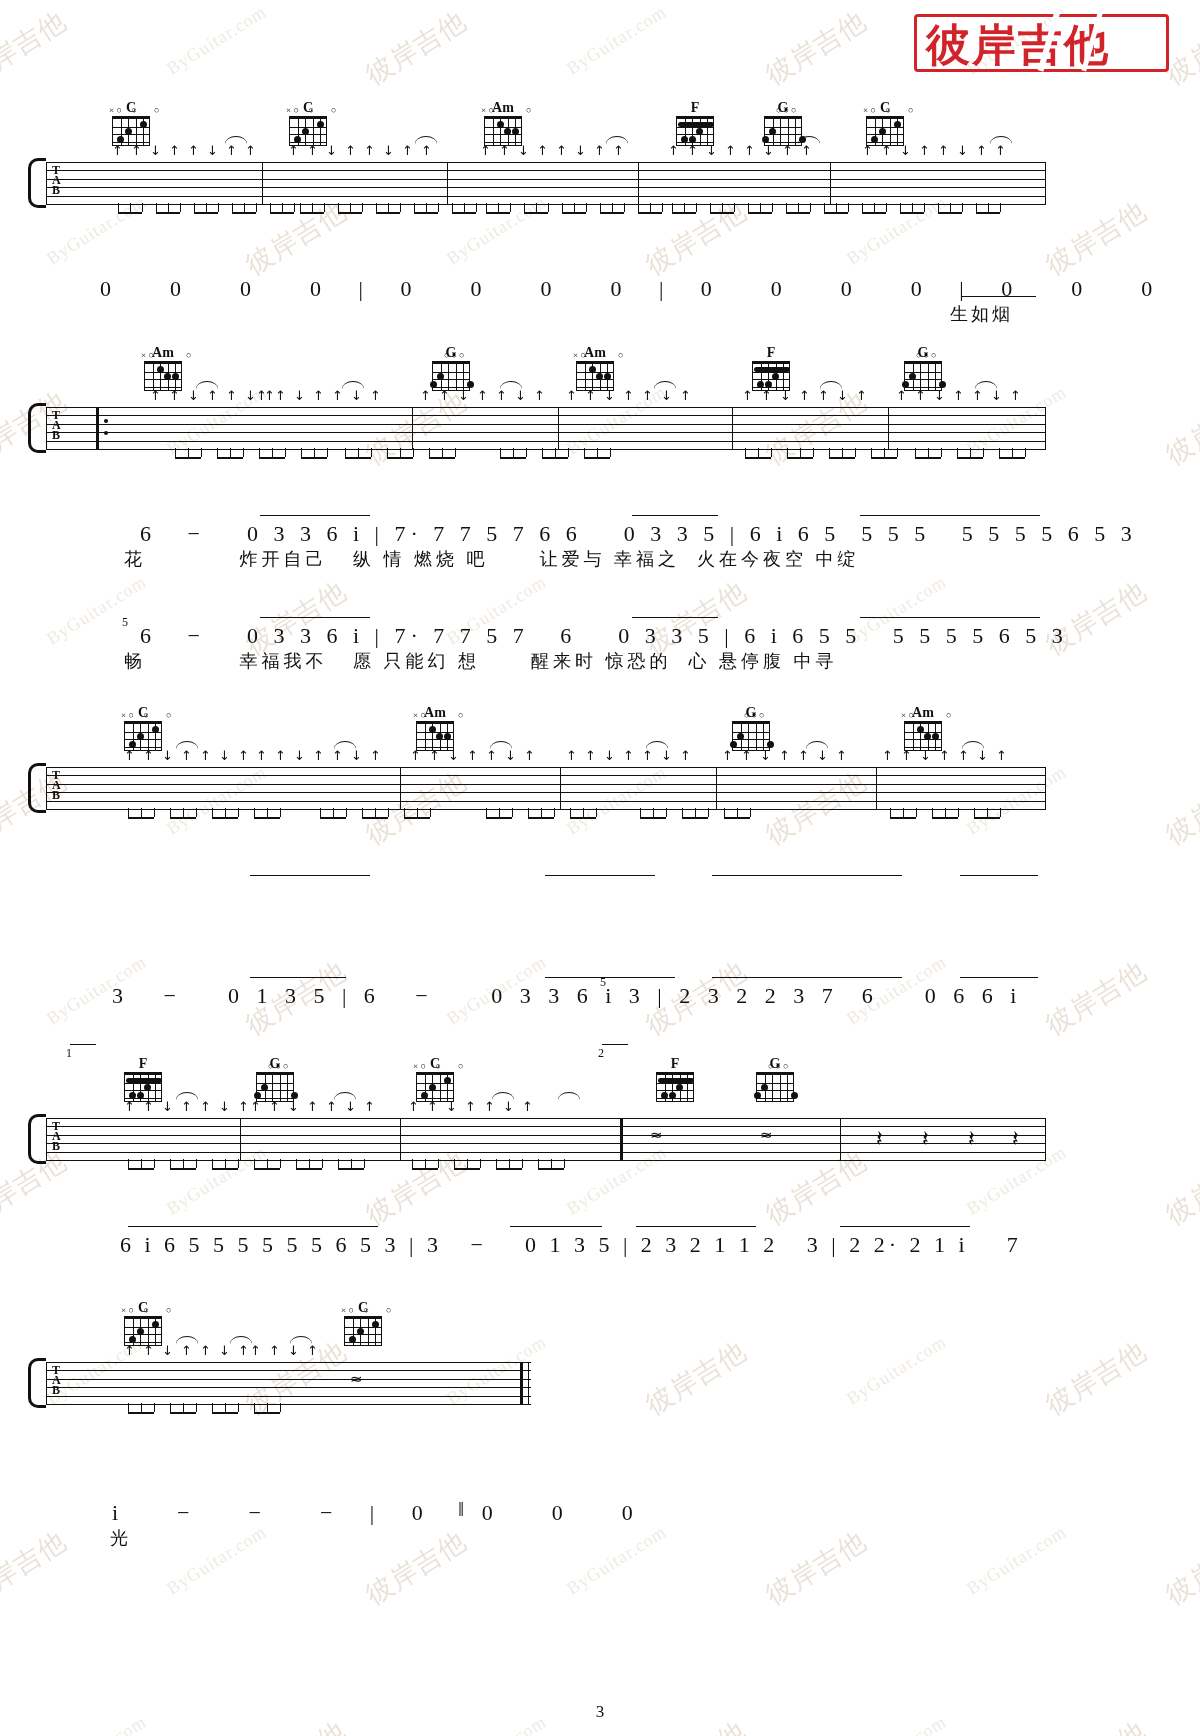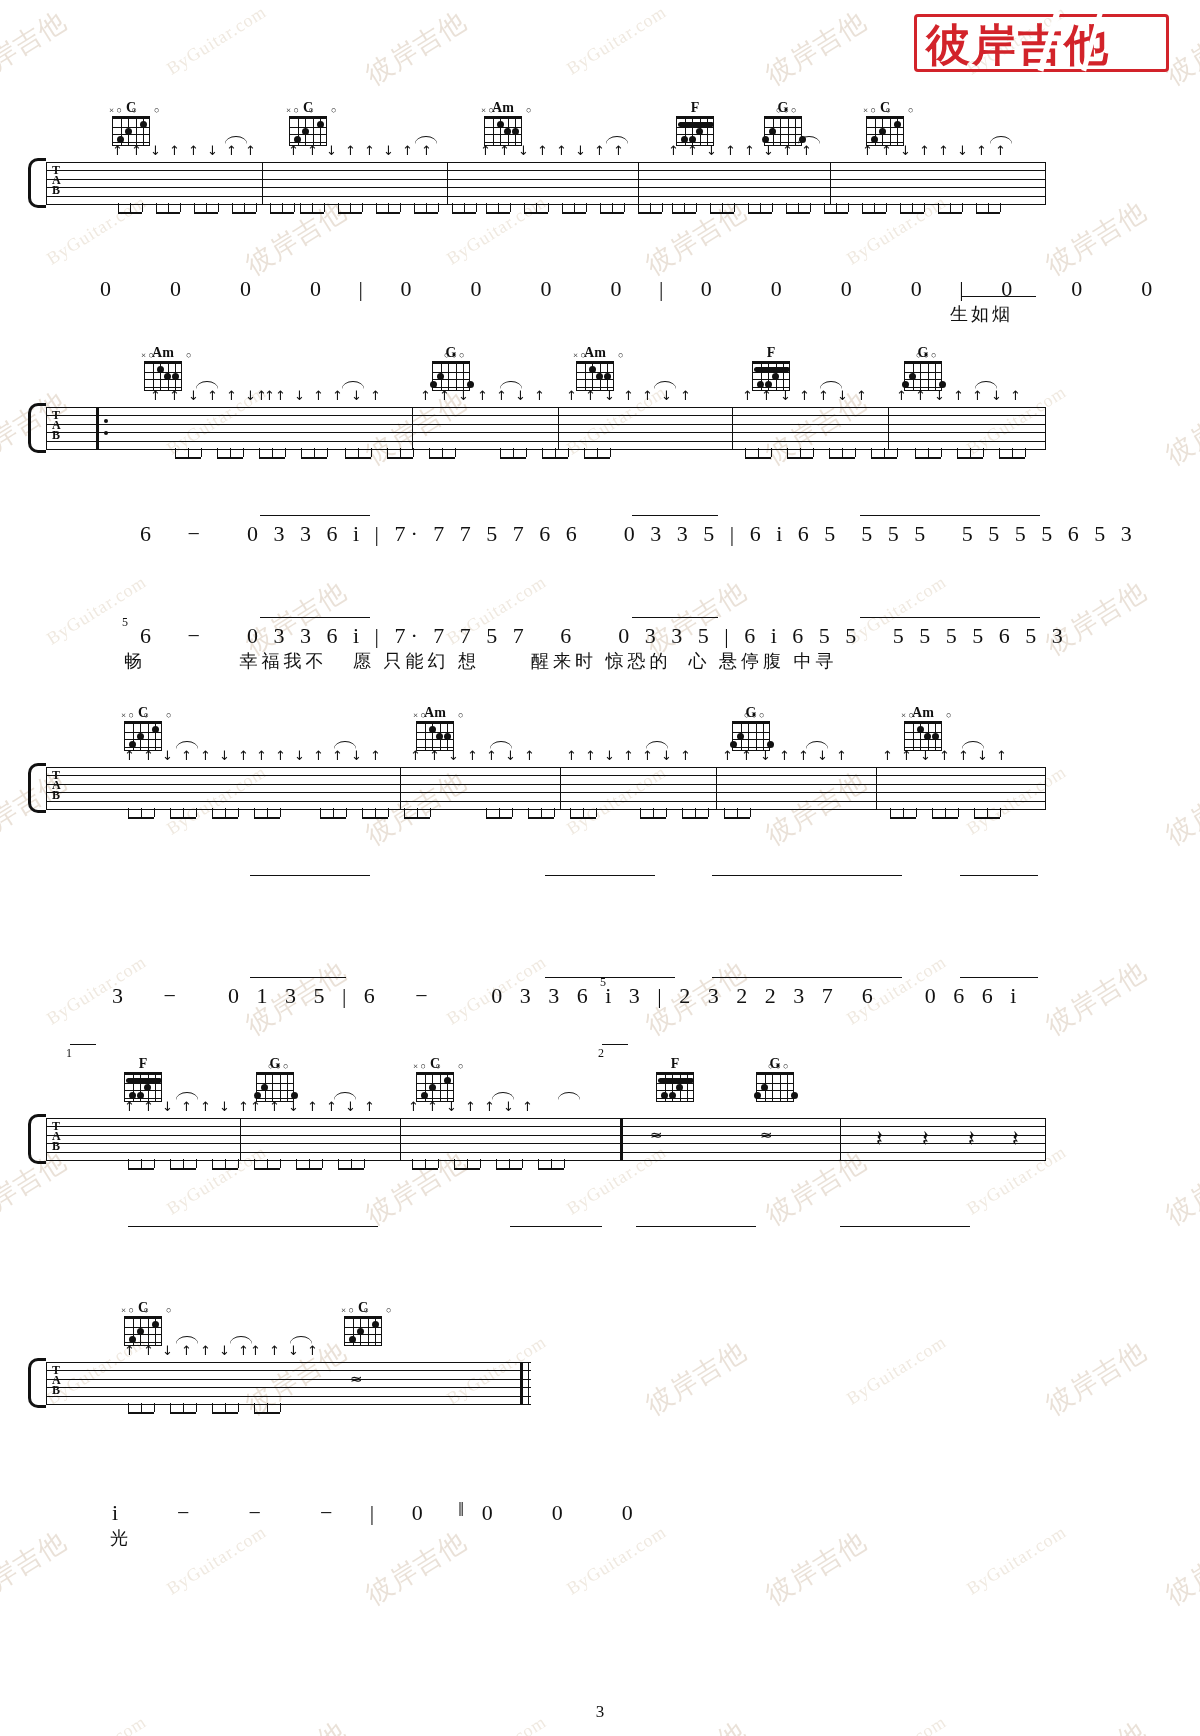--- a/index.html
+++ b/index.html
@@ -630,20 +630,21 @@
         <div class="stem" style="left: 928px; top: 103px; height: 9px;"></div>
         <div class="beam" style="left: 957px; top: 112px; width: 26px;"></div>
         <div class="stem" style="left: 957px; top: 103px; height: 9px;"></div>
         <div class="stem" style="left: 983px; top: 103px; height: 9px;"></div>
         <div class="stem" style="left: 970px; top: 103px; height: 9px;"></div>
         <div class="beam" style="left: 999px; top: 112px; width: 26px;"></div>
         <div class="stem" style="left: 999px; top: 103px; height: 9px;"></div>
         <div class="stem" style="left: 1025px; top: 103px; height: 9px;"></div>
         <div class="stem" style="left: 1012px; top: 103px; height: 9px;"></div>
         <div class="numrow" style="left: 140px; top: 176px; letter-spacing: 5px;">6   −    0 3 3 6 i | 7· 7 7 5 7 6 6    0 3 3 5 | 6 i 6 5  5 5 5   5 5 5 5 6 5 3</div>
+        <div class="lyricrow" style="left: 124px; top: 202px; letter-spacing: 4px;">花           炸开自己   纵 情 燃烧 吧      让爱与 幸福之  火在今夜空 中绽</div>
         <div class="numrow" style="left: 140px; top: 278px; letter-spacing: 5px;">6   −    0 3 3 6 i | 7· 7 7 5 7   6    0 3 3 5 | 6 i 6 5 5   5 5 5 5 6 5 3</div>
         <div class="lyricrow" style="left: 124px; top: 304px; letter-spacing: 4px;">畅           幸福我不   愿 只能幻 想      醒来时 惊恐的  心 悬停腹 中寻</div>
         <div class="barline" style="left: 96px; top: 62px; height: 42px; width: 3px;"></div>
         <div class="repeatdots" style="left: 104px; top: 74px;">
           <i style="left: 0px; top: 0px;"></i>
           <i style="left: 0px; top: 12px;"></i>
         </div>
         <div class="ending" style="left: 122px; top: 270px;">5</div>
         <div class="underline1" style="left: 260px; top: 170px; width: 110px;"></div>
         <div class="underline1" style="left: 260px; top: 272px; width: 110px;"></div>
@@ -1026,20 +1027,21 @@
         <div class="stem" style="left: 480px; top: 119px; height: 9px;"></div>
         <div class="stem" style="left: 467px; top: 119px; height: 9px;"></div>
         <div class="beam" style="left: 496px; top: 128px; width: 26px;"></div>
         <div class="stem" style="left: 496px; top: 119px; height: 9px;"></div>
         <div class="stem" style="left: 522px; top: 119px; height: 9px;"></div>
         <div class="stem" style="left: 509px; top: 119px; height: 9px;"></div>
         <div class="beam" style="left: 538px; top: 128px; width: 26px;"></div>
         <div class="stem" style="left: 538px; top: 119px; height: 9px;"></div>
         <div class="stem" style="left: 564px; top: 119px; height: 9px;"></div>
         <div class="stem" style="left: 551px; top: 119px; height: 9px;"></div>
+        <div class="numrow" style="left: 120px; top: 192px; letter-spacing: 4px;">6 i 6 5 5 5 5 5 5 6 5 3 | 3   −    0 1 3 5 | 2 3 2 1 1 2   3 | 2 2· 2 1 i    7</div>
         <div class="barline" style="left: 620px; top: 78px; height: 42px; width: 3px;"></div>
         <div class="repeatdots" style="left: 608px; top: 90px;"></div>
         <div class="ending" style="left: 66px; top: 6px;">1</div>
         <div class="underline1" style="left: 70px; top: 4px; width: 26px;"></div>
         <div class="ending" style="left: 598px; top: 6px;">2</div>
         <div class="underline1" style="left: 602px; top: 4px; width: 26px;"></div>
         <div class="squig" style="left: 650px; top: 86px;">≈</div>
         <div class="squig" style="left: 760px; top: 86px;">≈</div>
         <div class="rest" style="left: 876px; top: 86px;">𝄽</div>
         <div class="rest" style="left: 922px; top: 86px;">𝄽</div>

